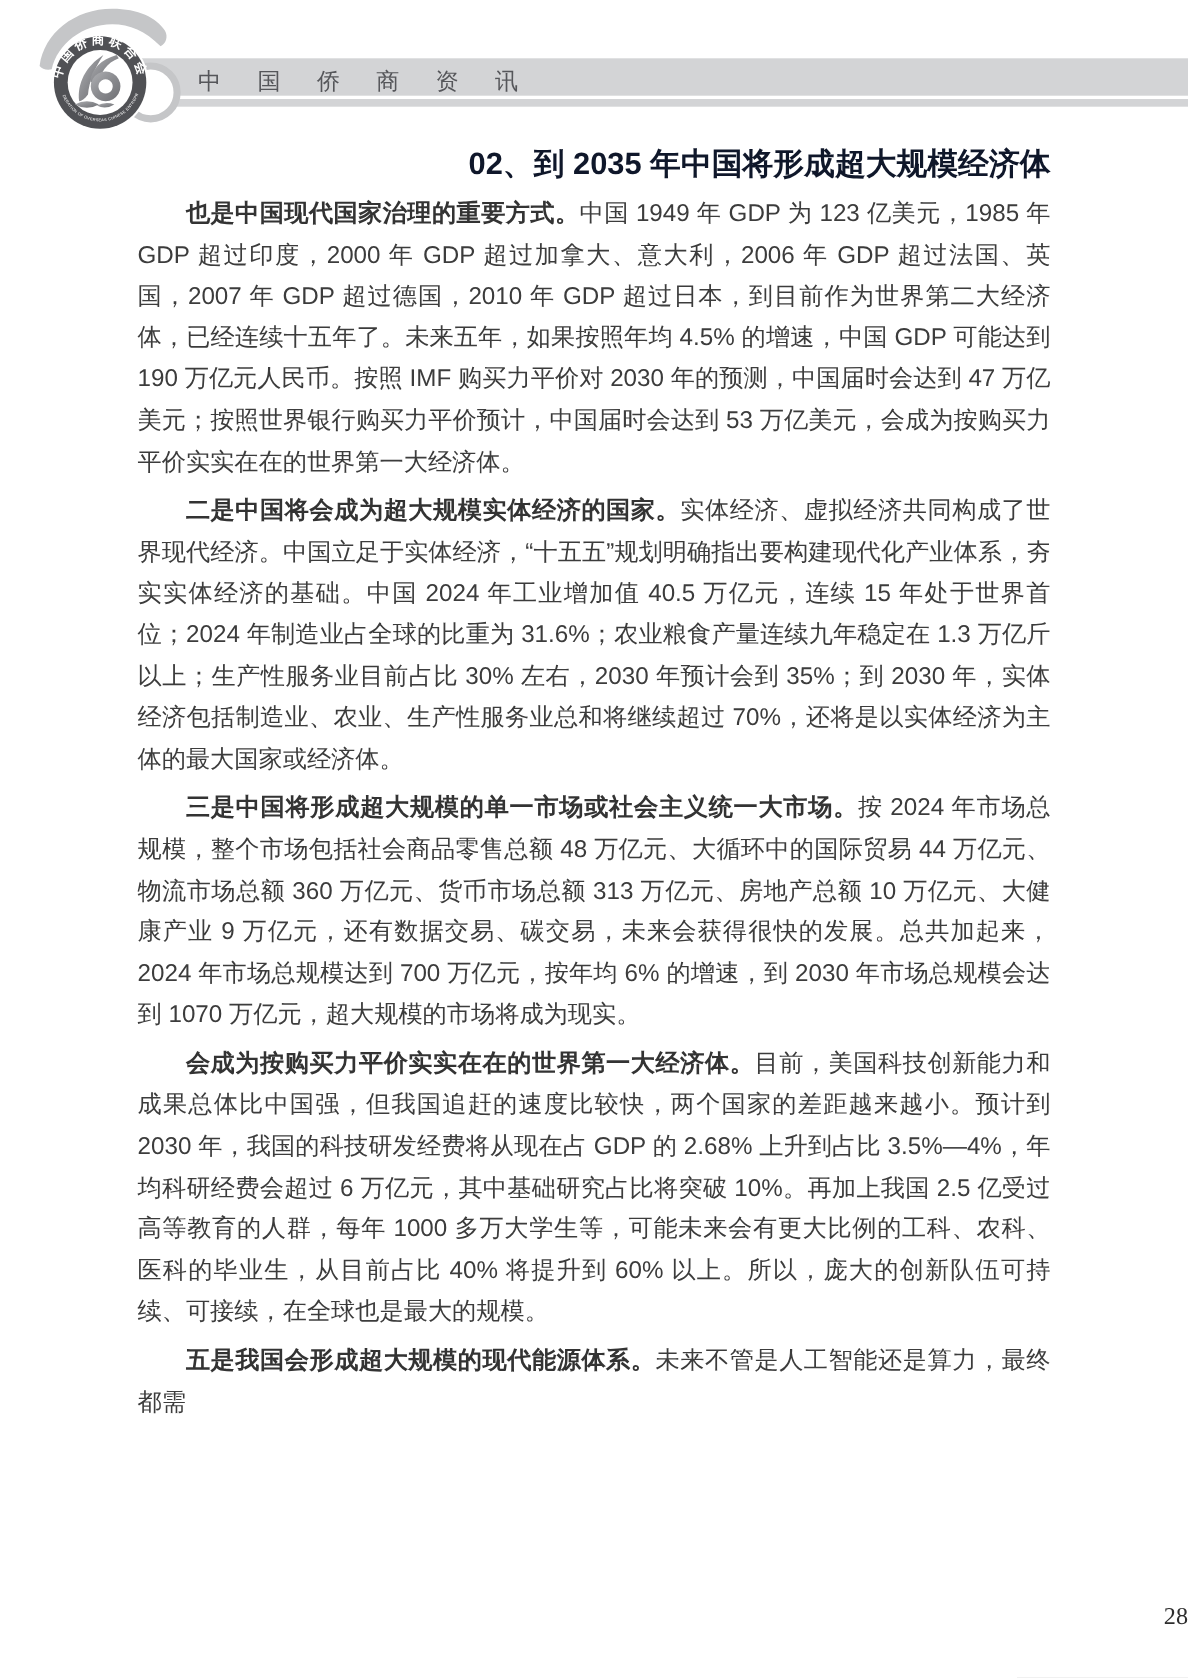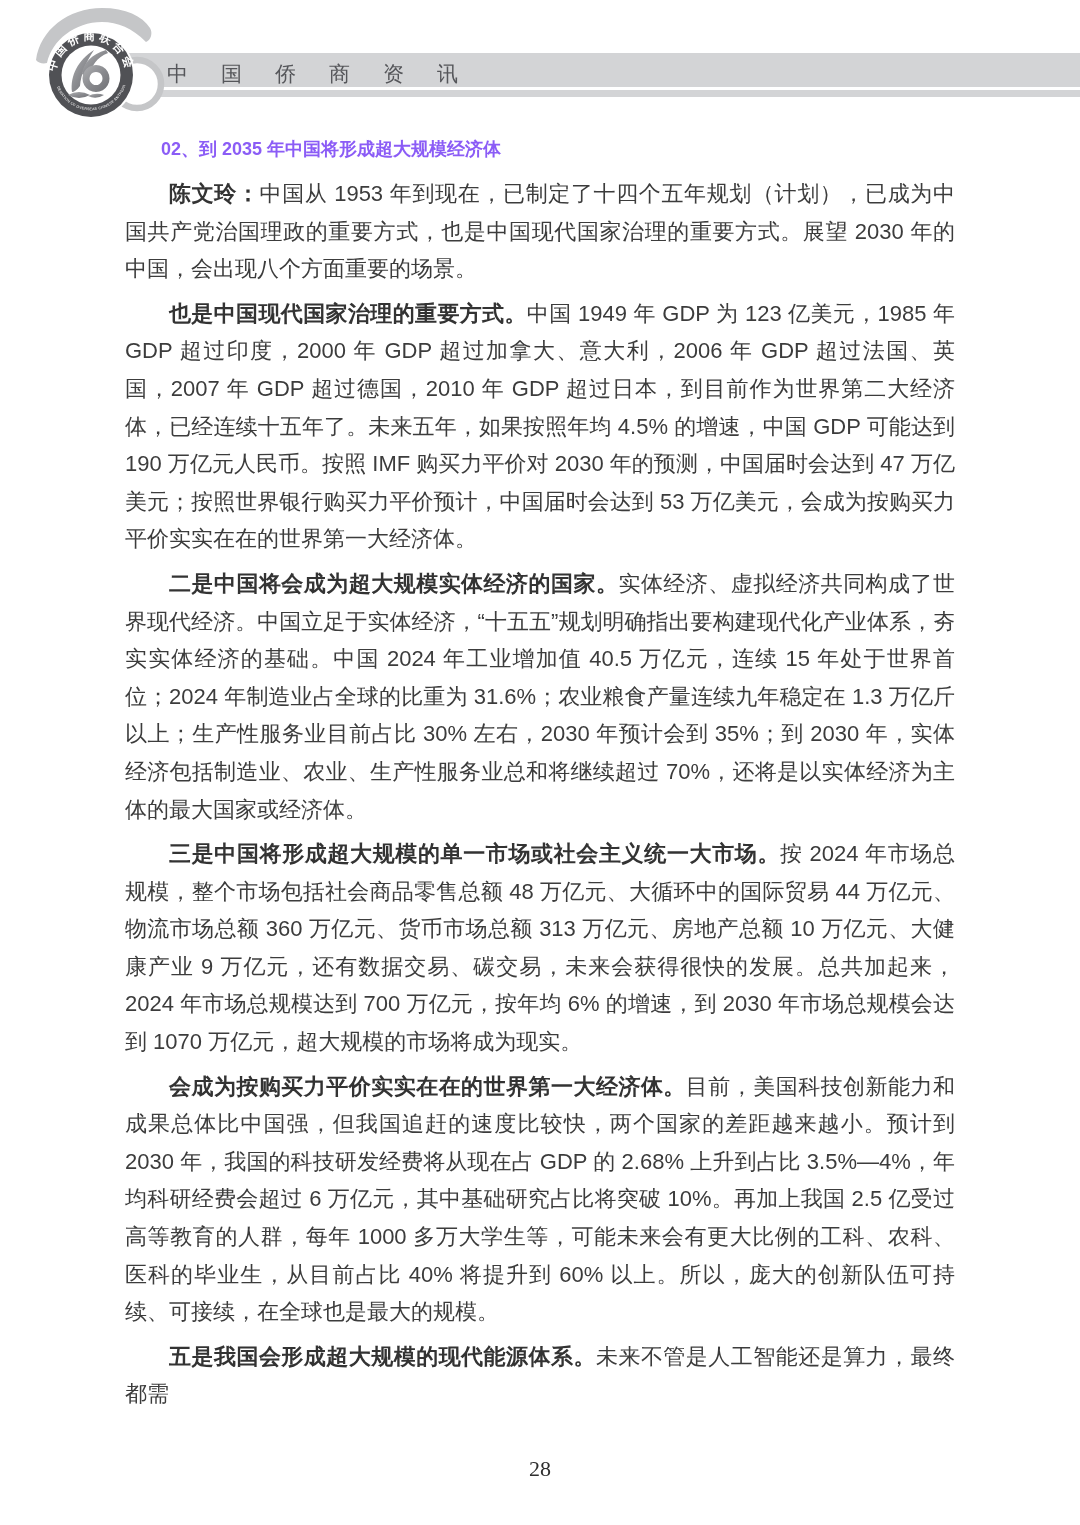--- a/index.html
+++ b/index.html
@@ -21,21 +21,21 @@
     background: #d3d4d6;
   }
   .header-bar-thin {
     position: absolute;
     left: 112px; right: 0;
     top: 90px; height: 7px;
     background: #d3d4d6;
   }
   .masthead-title {
     position: absolute;
-    left: 167px; top: 60px;
+    left: 180px; top: 60px;
     font-size: 21px;
     letter-spacing: 33px;
     color: #55565a;
     white-space: nowrap;
   }
   .logo-cluster {
     position: absolute;
     left: 20px; top: 0;
     width: 180px; height: 150px;
   }
@@ -51,34 +51,34 @@
     text-align: justify;
   }
   .article p {
     margin: 0 0 7px 0;
     text-indent: 2em;
   }
   .article p.no-indent { text-indent: 0; }
   .article .lead { font-weight: bold; color: #333333; }
   .section-heading {
     margin: 6px 0 8px 0;
-    font-size: 18px;
+    font-size: 28px;
     line-height: 38px;
     font-weight: bold;
-    color: #8b5cf6;
-    text-align: left;
+    color: #0f172a;
+    text-align: right;
     text-indent: 0;
   }
 
   
   .page-number {
     position: absolute;
     left: 0; right: 0;
     top: 1456px;
-    text-align: center;
+    text-align: right;
     font-family: "Liberation Serif", "DejaVu Serif", serif;
     font-size: 22px;
     color: #2e2e2e;
   }
 </style>
 </head>
 <body>
 
 <div class="page">
 
@@ -122,21 +122,20 @@
           <path d="M 48,95 Q 59,89 70,95 Q 59,101 48,95 Z"></path>
           <path d="M 68,96 Q 76,92 84,95 Q 76,100 68,96 Z"></path>
         </g>
       </g>
     </svg>
   </div>
 
   <div class="article">
     <p class="section-heading">02、到 2035 年中国将形成超大规模经济体</p>
     <div>
-        <p><span class="lead">陈文玲：</span><span>中国从 1953 年到现在，已制定了十四个五年规划（计划），已成为中国共产党治国理政的重要方式，也是中国现代国家治理的重要方式。展望 2030 年的中国，会出现八个方面重要的场景。</span></p>
         <p><span class="lead">也是中国现代国家治理的重要方式。</span><span>中国 1949 年 GDP 为 123 亿美元，1985 年 GDP 超过印度，2000 年 GDP 超过加拿大、意大利，2006 年 GDP 超过法国、英国，2007 年 GDP 超过德国，2010 年 GDP 超过日本，到目前作为世界第二大经济体，已经连续十五年了。未来五年，如果按照年均 4.5% 的增速，中国 GDP 可能达到 190 万亿元人民币。按照 IMF 购买力平价对 2030 年的预测，中国届时会达到 47 万亿美元；按照世界银行购买力平价预计，中国届时会达到 53 万亿美元，会成为按购买力平价实实在在的世界第一大经济体。</span></p>
         <p><span class="lead">二是中国将会成为超大规模实体经济的国家。</span><span>实体经济、虚拟经济共同构成了世界现代经济。中国立足于实体经济，“十五五”规划明确指出要构建现代化产业体系，夯实实体经济的基础。中国 2024 年工业增加值 40.5 万亿元，连续 15 年处于世界首位；2024 年制造业占全球的比重为 31.6%；农业粮食产量连续九年稳定在 1.3 万亿斤以上；生产性服务业目前占比 30% 左右，2030 年预计会到 35%；到 2030 年，实体经济包括制造业、农业、生产性服务业总和将继续超过 70%，还将是以实体经济为主体的最大国家或经济体。</span></p>
         <p><span class="lead">三是中国将形成超大规模的单一市场或社会主义统一大市场。</span><span>按 2024 年市场总规模，整个市场包括社会商品零售总额 48 万亿元、大循环中的国际贸易 44 万亿元、物流市场总额 360 万亿元、货币市场总额 313 万亿元、房地产总额 10 万亿元、大健康产业 9 万亿元，还有数据交易、碳交易，未来会获得很快的发展。总共加起来，2024 年市场总规模达到 700 万亿元，按年均 6% 的增速，到 2030 年市场总规模会达到 1070 万亿元，超大规模的市场将成为现实。</span></p>
         <p><span class="lead">会成为按购买力平价实实在在的世界第一大经济体。</span><span>目前，美国科技创新能力和成果总体比中国强，但我国追赶的速度比较快，两个国家的差距越来越小。预计到 2030 年，我国的科技研发经费将从现在占 GDP 的 2.68% 上升到占比 3.5%—4%，年均科研经费会超过 6 万亿元，其中基础研究占比将突破 10%。再加上我国 2.5 亿受过高等教育的人群，每年 1000 多万大学生等，可能未来会有更大比例的工科、农科、医科的毕业生，从目前占比 40% 将提升到 60% 以上。所以，庞大的创新队伍可持续、可接续，在全球也是最大的规模。</span></p>
         <p><span class="lead">五是我国会形成超大规模的现代能源体系。</span><span>未来不管是人工智能还是算力，最终都需</span></p>
       </div>
   </div>
 
   <div class="page-number">28</div>
 </div>

